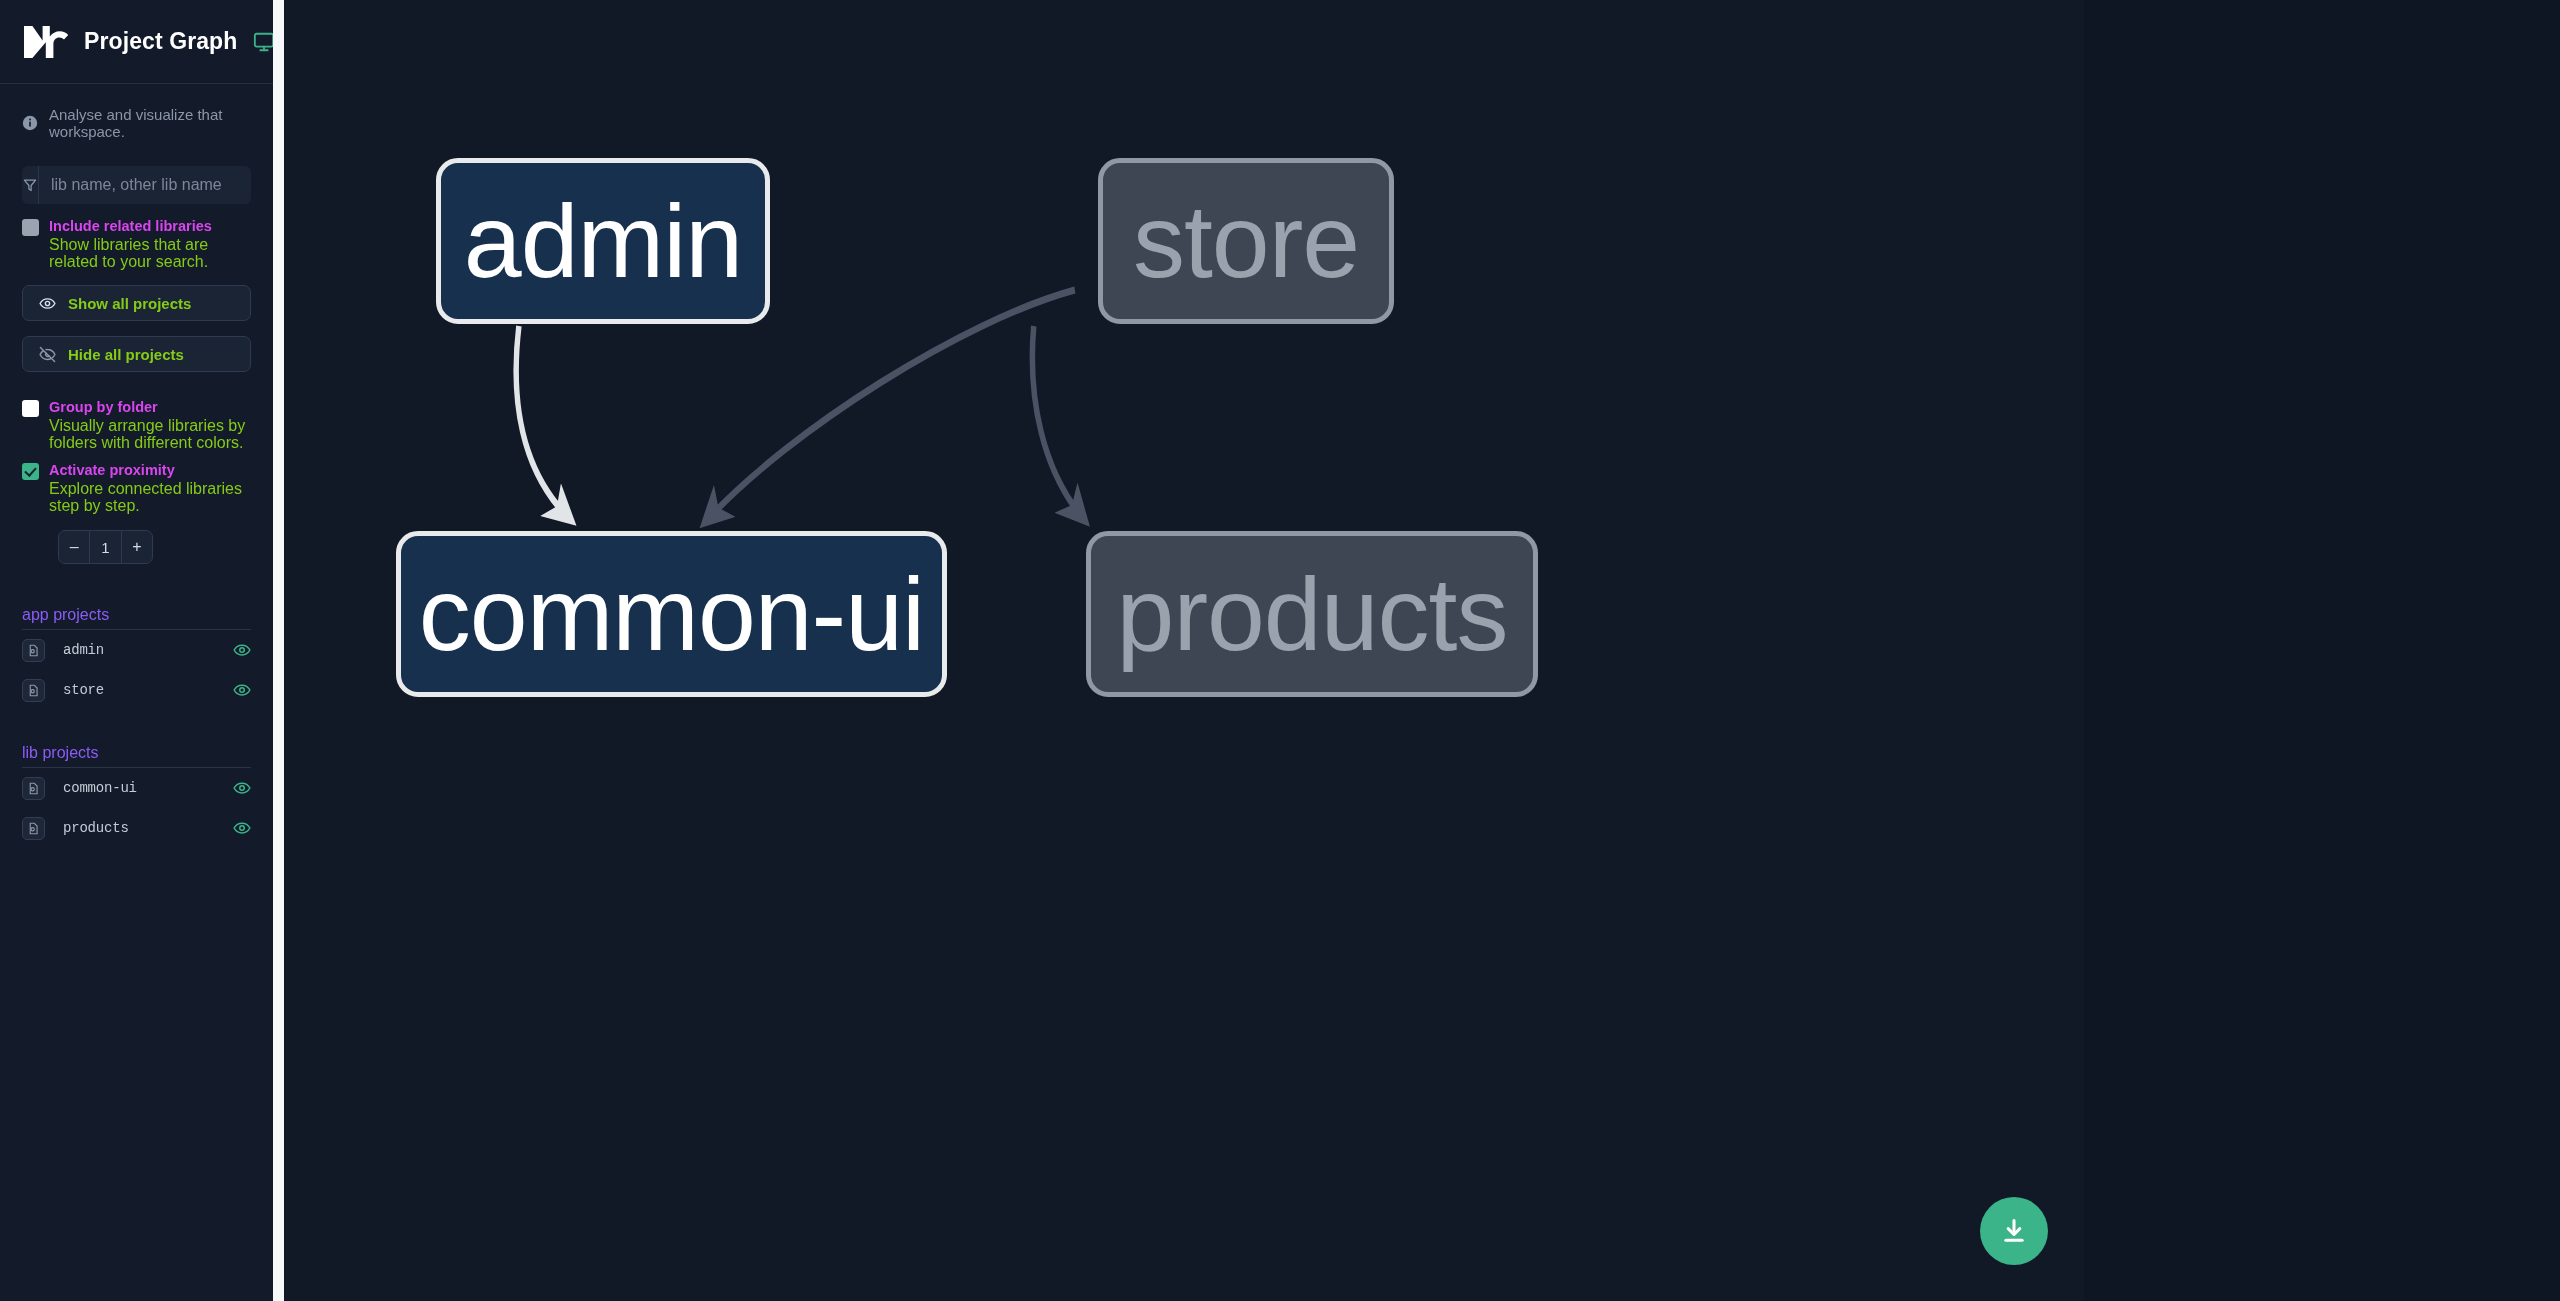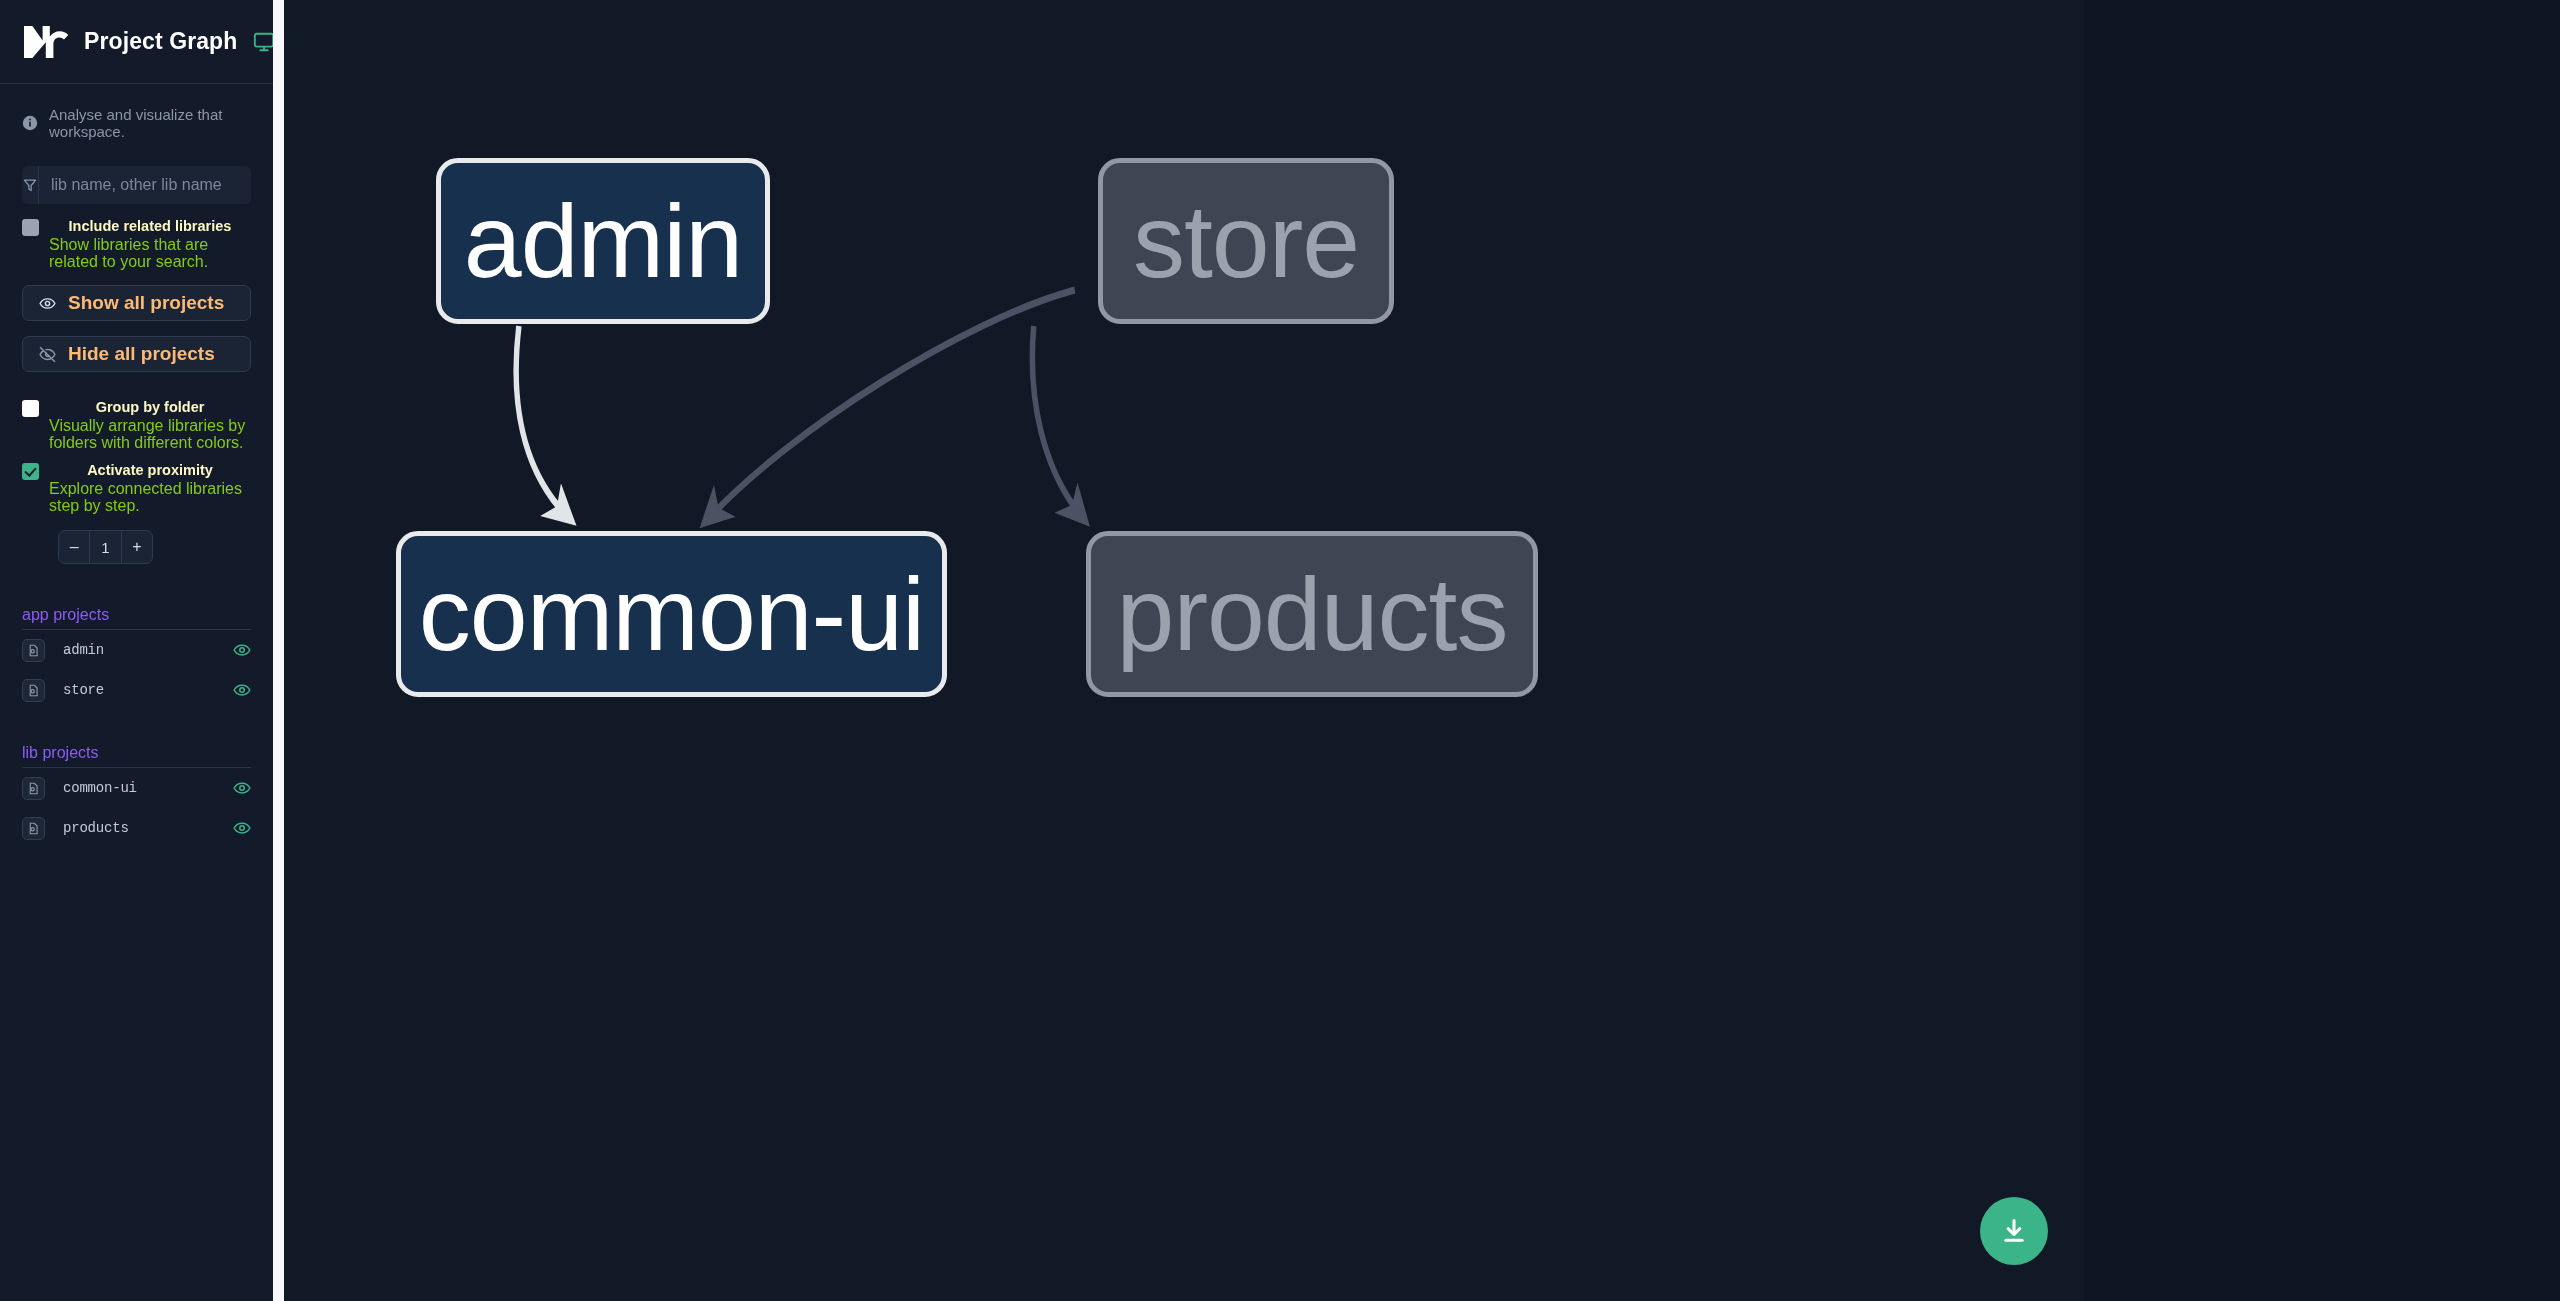--- a/index.html
+++ b/index.html
@@ -70,32 +70,32 @@
   }
   .cbx.unchecked { background: #9aa3b0; }
   .cbx.white { background: #ffffff; }
   .cbx.checked { background: #3cb48a; }
   .cbx.checked::after {
     content: ""; position: absolute; left: 5px; top: 2px;
     width: 5px; height: 9px; border: solid #16212e;
     border-width: 0 2.4px 2.4px 0; transform: rotate(42deg);
   }
   .opt-text { flex: 1; }
-  .opt-label { color: #fef9c3; font-size: 14.5px; font-weight: 700; line-height: 18px; text-align: center; }
+  .opt-label { color: #d946ef; font-size: 14.5px; font-weight: 700; line-height: 18px; }
   .opt-desc { color: #78footer; }
   .opt-desc { color: #84cc16; font-size: 16px; line-height: 17px; margin-top: 1px; }
 
   .sb-btn {
     margin: 0 22px; margin-top: 15px;
     height: 36px; border-radius: 7px;
     background: #1b2435; border: 1px solid #2e3a4f;
     display: flex; align-items: center; gap: 12px;
     padding: 0 16px; cursor: pointer;
   }
-  .sb-btn .lbl { color: #fdba74; font-size: 19px; font-weight: 700; }
+  .sb-btn .lbl { color: #84cc16; font-size: 15px; font-weight: 700; }
   .sb-btn svg { width: 17px; height: 17px; display:block; flex:0 0 17px; }
 
   .stepper {
     margin: 16px 22px 0 auto; margin-right: 120px;
     width: 95px; height: 34px;
     display: flex; border: 1px solid #2e3a4f; border-radius: 7px;
     background: #1b2435; overflow: hidden;
   }
   .stepper > div {
     flex: 1; display: flex; align-items: center; justify-content: center;

